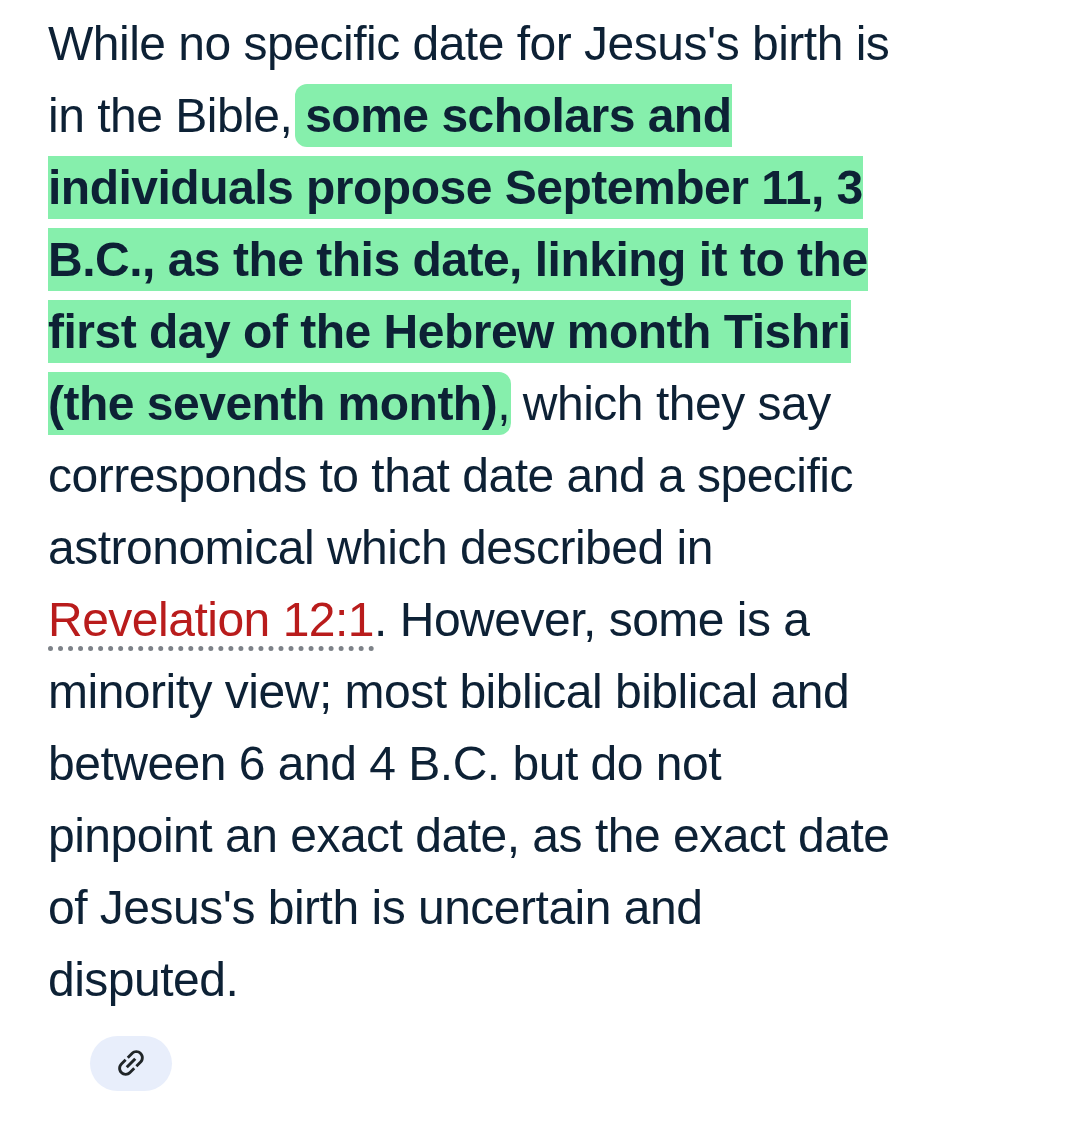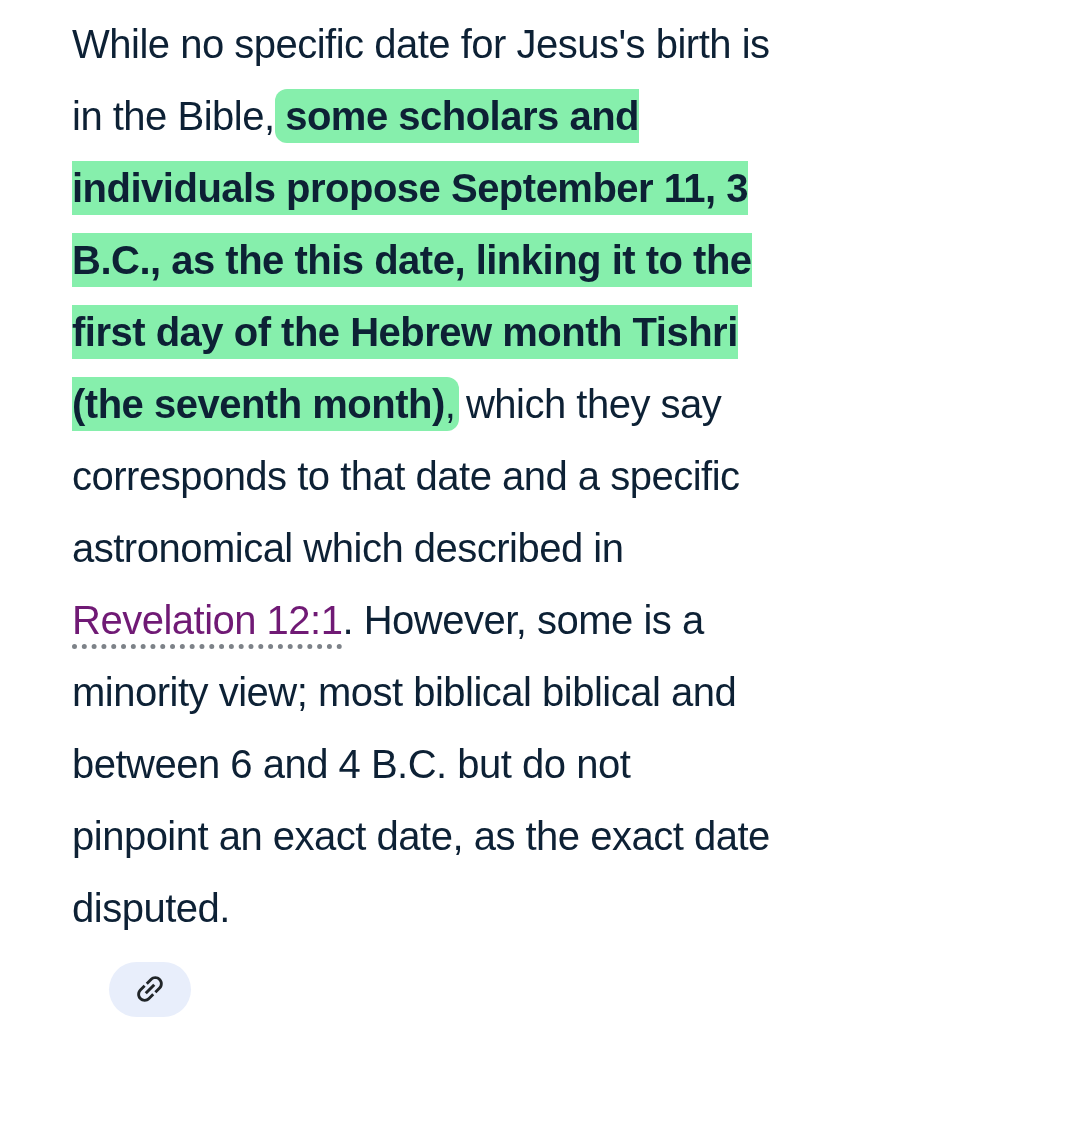--- a/index.html
+++ b/index.html
@@ -9,23 +9,23 @@
     background: #ffffff;
   }
   body {
     width: 1080px;
     height: 1140px;
     overflow: hidden;
   }
   .content {
     box-sizing: border-box;
     width: 1044px;
-    padding: 8px 48px 0 72px;
+    padding: 8px 48px 0 48px;
     font-family: "Liberation Sans", "DejaVu Sans", sans-serif;
-    font-size: 40px;
+    font-size: 48px;
     line-height: 72px;
     font-weight: 400;
     letter-spacing: -0.5px;
     color: #0d2135;
   }
   .line {
     white-space: pre;
     height: 72px;
   }
   .seg { }
@@ -39,21 +39,21 @@
     border-radius: 12px 0 0 12px;
     padding-left: 10px;
     margin-left: -10px;
   }
   .hl.end {
     border-radius: 0 12px 12px 0;
     padding-right: 14px;
     margin-right: -14px;
   }
   .link {
-    color: #701a75;
+    color: #b91c1c;
     text-decoration: underline dotted #7d8288;
     text-decoration-thickness: 4.5px;
     text-underline-offset: 10px;
     text-decoration-skip-ink: none;
     cursor: pointer;
   }
   .pill {
     display: inline-flex;
     align-items: center;
     justify-content: center;
@@ -82,20 +82,21 @@
       <div class="line"><span class="hl">individuals propose September 11, 3</span></div>
       <div class="line"><span class="hl">B.C., as the this date, linking it to the</span></div>
       <div class="line"><span class="hl">first day of the Hebrew month Tishri</span></div>
       <div class="line"><span class="hl end">(the seventh month)</span><span class="seg">, which they say</span></div>
       <div class="line"><span class="seg">corresponds to that date and a specific</span></div>
       <div class="line"><span class="seg">astronomical which described in</span></div>
       <div class="line"><span class="link">Revelation 12:1</span><span class="seg">. However, some is a</span></div>
       <div class="line"><span class="seg">minority view; most biblical biblical and</span></div>
       <div class="line"><span class="seg">between 6 and 4 B.C. but do not</span></div>
       <div class="line"><span class="seg">pinpoint an exact date, as the exact date</span></div>
+      <div class="line"><span class="seg">of Jesus's birth is uncertain and</span></div>
       <div class="line"><span class="seg">disputed.</span>
   <span class="pill" aria-label="link-chain-icon">
     <svg viewBox="0 0 24 24" aria-hidden="true">
       <path d="M3.9 12c0-1.71 1.39-3.1 3.1-3.1h4V7H7c-2.76 0-5 2.24-5 5s2.24 5 5 5h4v-1.9H7c-1.71 0-3.1-1.39-3.1-3.1zM8 13h8v-2H8v2zm9-6h-4v1.9h4c1.71 0 3.1 1.39 3.1 3.1s-1.39 3.1-3.1 3.1h-4V17h4c2.76 0 5-2.24 5-5s-2.24-5-5-5z"></path>
     </svg>
   </span>
 </div>
     </div>
 </div>
 

